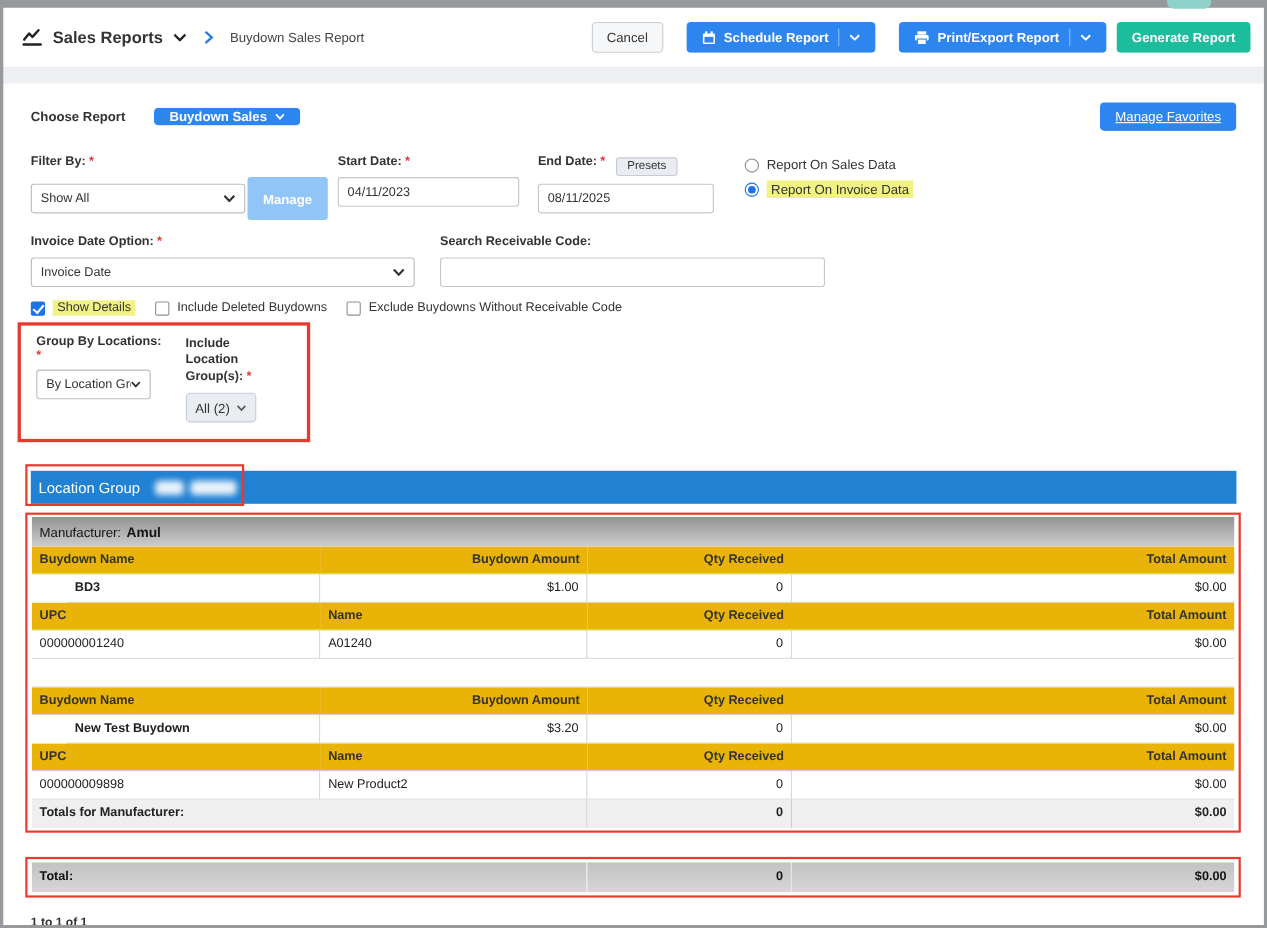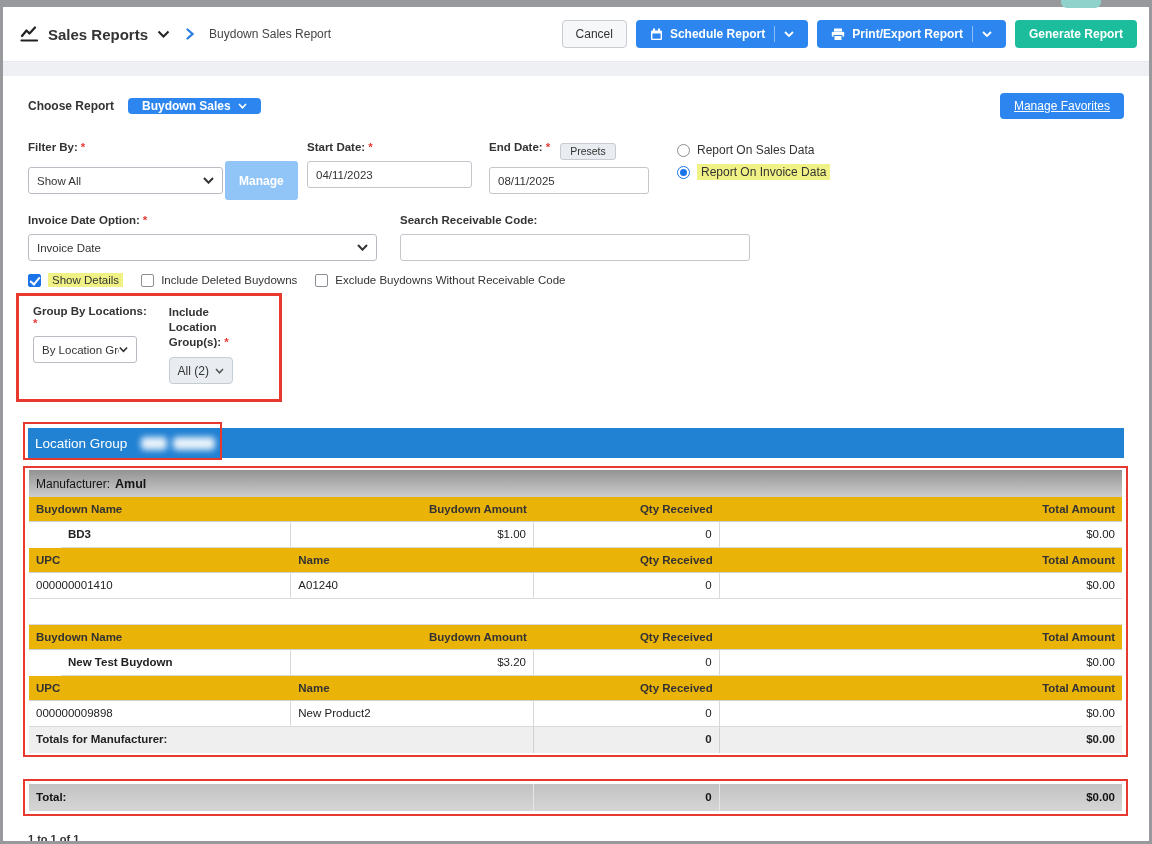--- a/index.html
+++ b/index.html
@@ -13,21 +13,21 @@
   .browser-tab{position:absolute;top:0;left:1061px;width:40px;height:8px;background:#8fd2cb;border-radius:0 0 6px 6px;z-index:60;}
 
   
   .topbar{display:flex;align-items:center;justify-content:space-between;height:55px;padding:0 15px 0 20px;border-bottom:1px solid #e7e9ee;margin-top:7px;}
   .crumbs{display:flex;align-items:center;gap:9px;}
   .crumb-root{font-size:15px;font-weight:bold;color:#333;}
   .crumb-cur{font-size:12px;color:#444;margin-left:6px;}
   .icon{display:inline-flex;align-items:center;}
   .btn{display:inline-flex;align-items:center;gap:7px;border-radius:4px;font-size:12px;cursor:pointer;border:1px solid transparent;height:28px;padding:0 13px;}
   .btn-plain{background:#f6f7f9;border-color:#c9ccd1;color:#333;}
-  .btn-blue{background:var(--primary-blue,#2d86ef);color:#fff;font-weight:bold;}
+  .btn-blue{background:var(--primary-blue,#2d86ef);color:#fff;font-weight:bold;margin-left:12px;}
   .btn-teal{background:var(--teal,#1bbd9d);color:#fff;font-weight:bold;}
   .btn-sep{width:1px;height:16px;background:rgba(255,255,255,.45);margin:0 2px;}
   .actions{display:flex;align-items:center;gap:9px;}
 
   .band{height:14px;background:#eef0f4;}
 
   
   .content{padding:0 28px;}
   .row-report{display:flex;align-items:center;margin-top:17px;}
   .lbl{font-size:11.5px;font-weight:bold;color:#333;}
@@ -301,21 +301,21 @@
       <div class="c bold">BD3</div>
       <div class="c ra">$1.00</div>
       <div class="c ra">0</div>
       <div class="c ra lc">$0.00</div>
 
       <div class="c h">UPC</div>
       <div class="c h">Name</div>
       <div class="c h ra">Qty Received</div>
       <div class="c h ra lc">Total Amount</div>
 
-      <div class="c">000000001410</div>
+      <div class="c">000000001240</div>
       <div class="c">A01240</div>
       <div class="c ra">0</div>
       <div class="c ra lc">$0.00</div>
 
       <div class="sp"></div>
 
       <div class="c h">Buydown Name</div>
       <div class="c h ra">Buydown Amount</div>
       <div class="c h ra">Qty Received</div>
       <div class="c h ra lc">Total Amount</div>

